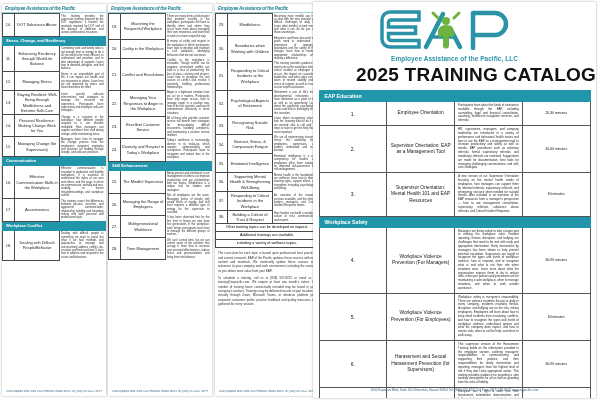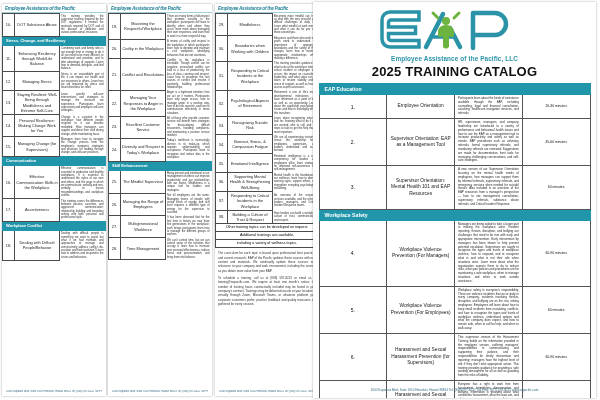--- a/index.html
+++ b/index.html
@@ -59,21 +59,21 @@
   
   .main{left:313px;width:283px;height:396px;top:2px;background:#fff;}
   .logo-wrap{text-align:center;padding-top:6px;}
   .logo{display:inline-block;position:relative;height:42px;width:150px;}
   .logo svg{display:block;}
   .tagline{
     text-align:center;color:#2a93a8;font-weight:bold;font-size:6.4px;
     letter-spacing:.1px;margin-top:1px;
   }
   .catalog-title{
-    text-align:center;color:#111;font-weight:bold;font-size:13px;
+    text-align:right;color:#111;font-weight:bold;font-size:19px;
     letter-spacing:.2px;margin:2px 0 4px 0;
   }
   .maintable{border-collapse:collapse;width:272px;margin:0 auto;table-layout:fixed;}
   .maintable td{border:0.6px solid #555;vertical-align:middle;}
   .maintable td.num{width:14px;text-align:center;font-size:5px;color:#111;}
   .maintable td.title{width:62px;text-align:center;font-size:4.8px;line-height:1.35;color:#1a1a1a;padding:1px;}
   .maintable td.desc{font-size:2.9px;line-height:1.32;text-align:justify;padding:2px 3px;color:#242424;}
   .maintable td.dur{width:28px;text-align:center;font-size:3.4px;line-height:1.3;color:#111;}
   .maintable tr.sect td{
     background:#2196ab;color:#ffffff;font-weight:bold;font-size:5.2px;

